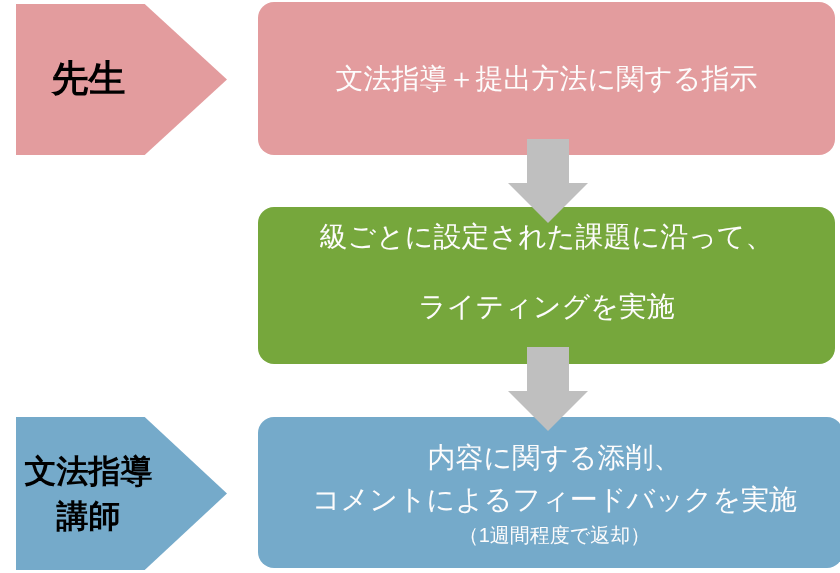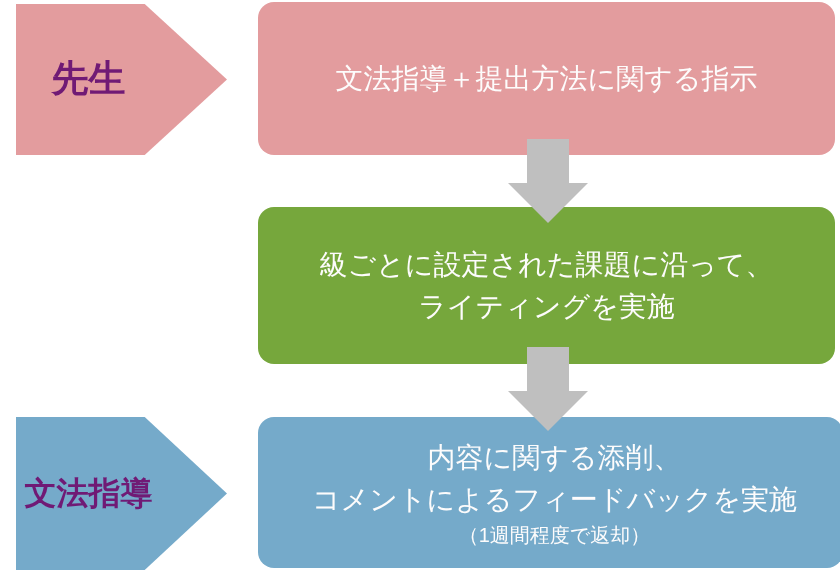--- a/index.html
+++ b/index.html
@@ -18,40 +18,40 @@
     display:flex;align-items:center;justify-content:center;
   }
   .pentagon.row1{top:4px;height:151px;}
   .pentagon.row2{top:210px;height:155px;}
   .pentagon.row3{top:417px;height:153px;}
   .actor-text{
     width:100%;
     padding-right:66px;
     box-sizing:border-box;
     text-align:center;
-    color:#701a75;
+    color:#000000;
     font-weight:bold;
     font-size:37px;
     line-height:1.25;
   }
   .actor-text.small{font-size:32px;line-height:1.4;}
   
   .box{
     position:absolute;
     left:258px;width:577px;
     border-radius:16px;
     display:flex;flex-direction:column;align-items:center;justify-content:center;
     color:#fdfcfc;
     font-size:28px;
     line-height:1.5;
     text-align:center;
     z-index:1;
   }
   .box.row1{top:2px;height:153px;}
-  .box.row2{top:207px;height:157px;}
+  .box.row2{top:207px;height:157px;gap:28px;}
   .box.row3{top:417px;height:151px;padding-left:8px;}
   .box .line{min-height:0;}
   .box .note{font-size:20px;line-height:1.4;margin:0;}
   
   .down-arrow{
     position:absolute;
     left:508px;width:80px;height:84px;
     clip-path:polygon(23.75% 0,76.25% 0,76.25% 52.5%,100% 52.5%,50% 100%,0 52.5%,23.75% 52.5%);
     z-index:5;
   }
@@ -81,20 +81,21 @@
     <div class="line">級ごとに設定された課題に沿って、</div>
     <div class="line">ライティングを実施</div>
     <div class="note"></div>
   </div>
 
   <div class="down-arrow a2" style="background-color: rgb(191, 191, 191);"></div>
 
   <div class="pentagon row3" style="background-color: rgb(117, 170, 202);">
     <div class="actor-text small">
       <div>文法指導</div>
+      <div>講師</div>
     </div>
   </div>
   <div class="box row3" style="background-color: rgb(117, 170, 202);">
     <div class="line">内容に関する添削、</div>
     <div class="line">コメントによるフィードバックを実施</div>
     <div class="note">（1週間程度で返却）</div>
   </div>
 
 </div>
 

